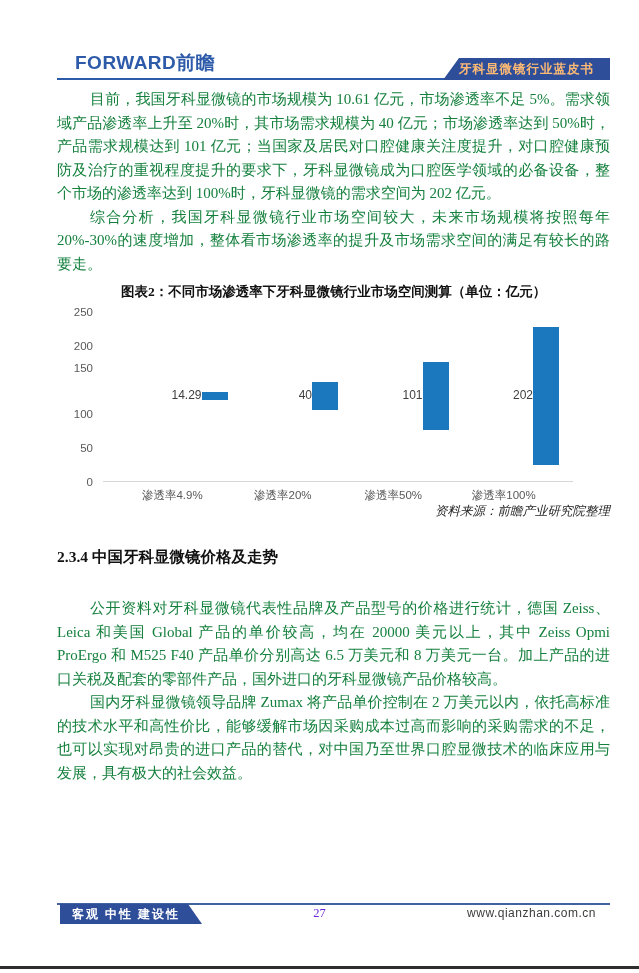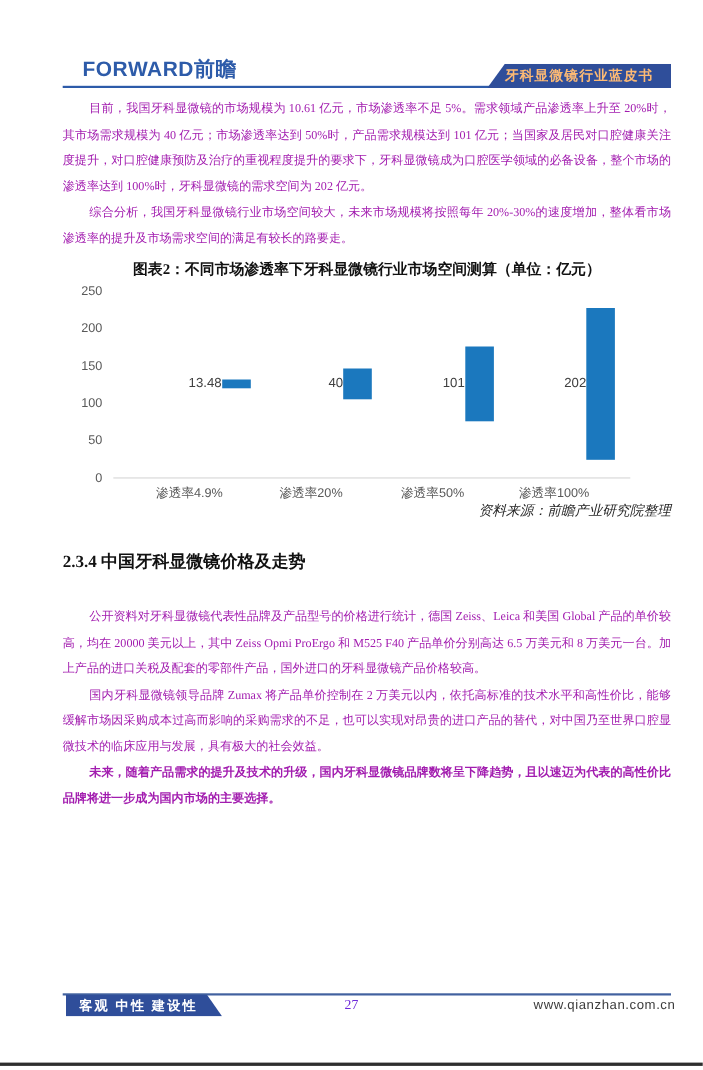--- a/index.html
+++ b/index.html
@@ -16,22 +16,22 @@
   .header-rule{position:absolute;left:57px;top:78px;width:390px;height:2px;background:#2d5ba9;}
   .header-banner{
     position:absolute;left:443px;top:58px;width:167px;height:22px;background:#2f4e9a;
     clip-path:polygon(16px 0,100% 0,100% 100%,0 100%);
     color:#fdba74;font-size:12.5px;font-weight:bold;text-align:center;line-height:22px;
     letter-spacing:1px;
   }
   
   .main{position:absolute;left:57px;top:88px;width:553px;}
   .body-par{
-    margin:0;font-size:11px;line-height:23.5px;text-align:justify;
-    text-indent:2.2em;color:#a21caf;
+    margin:0;font-size:15px;line-height:23.5px;text-align:justify;
+    text-indent:2.2em;color:#15803d;
   }
   .body-par.bold{font-weight:bold;}
   .chart-title{
     margin:7px 0 10px;font-size:13.5px;font-weight:bold;text-align:center;color:#111;
   }
   
   .chart{display:flex;margin-top:4px;}
   .yaxis{
     position:relative;width:46px;height:170px;flex:none;
     font-family:"Liberation Sans",sans-serif;font-size:11.5px;color:#595959;
@@ -55,21 +55,21 @@
   
   .footer-rule{position:absolute;left:57px;top:903px;width:553px;height:2px;background:#41619f;}
   .slogan-badge{
     position:absolute;left:60px;top:904px;height:20px;line-height:20px;background:#2f4e9a;
     color:#ffffff;font-size:12px;font-weight:bold;letter-spacing:2px;
     padding:0 22px 0 12px;
     clip-path:polygon(0 0,calc(100% - 14px) 0,100% 100%,0 100%);
   }
   .page-number{position:absolute;left:0;top:906px;width:100%;text-align:center;font-size:12.5px;color:#6d28d9;}
   .website{
-    position:absolute;right:25px;top:906px;font-size:12px;color:#3c3c3c;
+    position:absolute;right:43px;top:906px;font-size:12px;color:#3c3c3c;
     font-family:"Liberation Sans",sans-serif;letter-spacing:.5px;
   }
   .bottom-edge{position:absolute;left:0;top:966px;width:100%;height:3px;background:#2e2e2e;}
 </style>
 </head>
 <body>
 
 <div class="page">
 
   <div class="logo">FORWARD前瞻</div>
@@ -80,28 +80,28 @@
     <p class="body-par">目前，我国牙科显微镜的市场规模为 10.61 亿元，市场渗透率不足 5%。需求领域产品渗透率上升至 20%时，其市场需求规模为 40 亿元；市场渗透率达到 50%时，产品需求规模达到 101 亿元；当国家及居民对口腔健康关注度提升，对口腔健康预防及治疗的重视程度提升的要求下，牙科显微镜成为口腔医学领域的必备设备，整个市场的渗透率达到 100%时，牙科显微镜的需求空间为 202 亿元。</p>
     <p class="body-par">综合分析，我国牙科显微镜行业市场空间较大，未来市场规模将按照每年 20%-30%的速度增加，整体看市场渗透率的提升及市场需求空间的满足有较长的路要走。</p>
 
     <h3 class="chart-title">图表2：不同市场渗透率下牙科显微镜行业市场空间测算（单位：亿元）</h3>
 
     <div class="chart">
       <div class="yaxis" id="yaxis">
           <div class="ytick" style="bottom: -7px;">0</div>
           <div class="ytick" style="bottom: 27px;">50</div>
           <div class="ytick" style="bottom: 61px;">100</div>
-          <div class="ytick" style="bottom: 95px; margin-left: 12px;">150</div>
+          <div class="ytick" style="bottom: 107px; margin-left: 12px;">150</div>
           <div class="ytick" style="bottom: 129px;">200</div>
           <div class="ytick" style="bottom: 163px;">250</div>
         </div>
       <div class="plot-col">
         <div class="plot" id="plot">
             <div class="slot">
-              <div class="bar-value">13.48</div>
+              <div class="bar-value">14.29</div>
               <div class="bar" style="height: 7.2148px;"></div>
             </div>
             <div class="slot">
               <div class="bar-value">40</div>
               <div class="bar" style="height: 27.2px;"></div>
             </div>
             <div class="slot">
               <div class="bar-value">101</div>
               <div class="bar" style="height: 68.68px;"></div>
             </div>
@@ -118,21 +118,20 @@
           </div>
       </div>
     </div>
 
     <div class="source">资料来源：前瞻产业研究院整理</div>
 
     <h2 class="section-heading">2.3.4 中国牙科显微镜价格及走势</h2>
 
     <p class="body-par">公开资料对牙科显微镜代表性品牌及产品型号的价格进行统计，德国 Zeiss、Leica 和美国 Global 产品的单价较高，均在 20000 美元以上，其中 Zeiss Opmi ProErgo 和 M525 F40 产品单价分别高达 6.5 万美元和 8 万美元一台。加上产品的进口关税及配套的零部件产品，国外进口的牙科显微镜产品价格较高。</p>
     <p class="body-par">国内牙科显微镜领导品牌 Zumax 将产品单价控制在 2 万美元以内，依托高标准的技术水平和高性价比，能够缓解市场因采购成本过高而影响的采购需求的不足，也可以实现对昂贵的进口产品的替代，对中国乃至世界口腔显微技术的临床应用与发展，具有极大的社会效益。</p>
-    <p class="body-par bold">未来，随着产品需求的提升及技术的升级，国内牙科显微镜品牌数将呈下降趋势，且以速迈为代表的高性价比品牌将进一步成为国内市场的主要选择。</p>
   </div>
 
   <div class="footer-rule"></div>
   <div class="slogan-badge">客观 中性 建设性</div>
   <div class="page-number">27</div>
   <div class="website">www.qianzhan.com.cn</div>
   <div class="bottom-edge"></div>
 
 </div>
 

